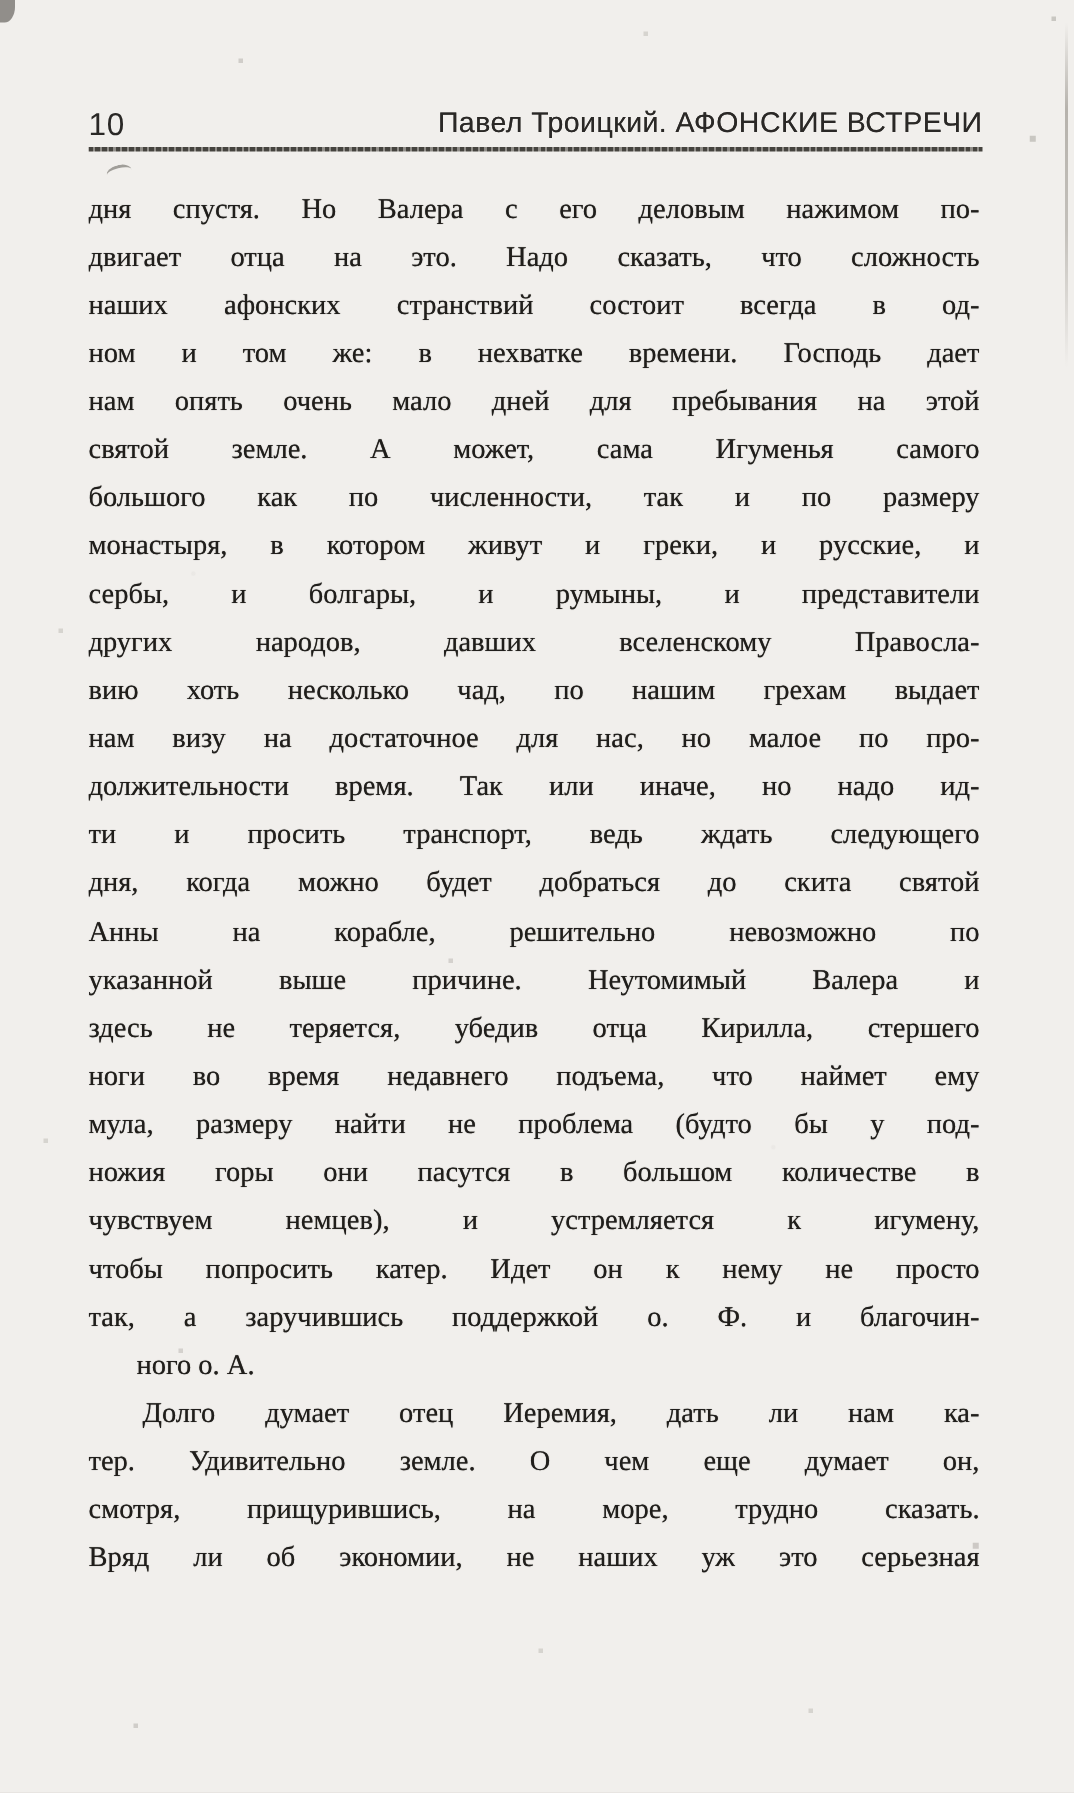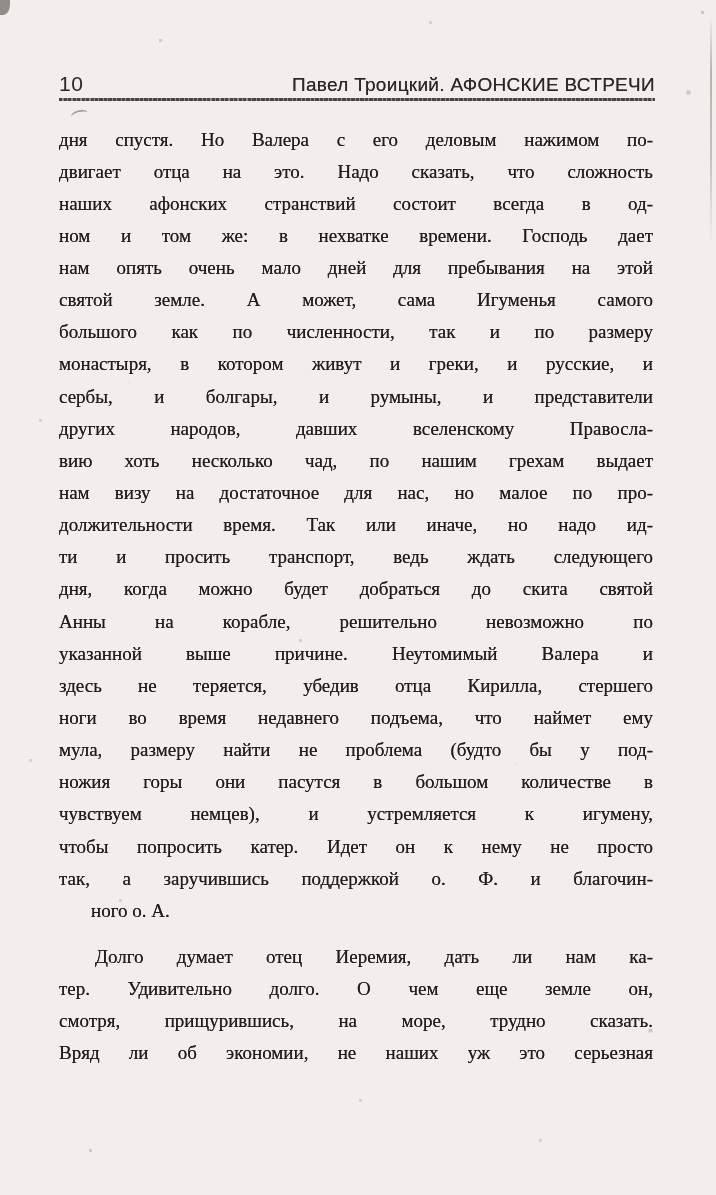--- a/index.html
+++ b/index.html
@@ -44,21 +44,21 @@
       650px 1030px 0 1.5px rgba(110,105,96,.28),
       90px 1150px 0 1px rgba(110,105,96,.25),
       540px 1140px 0 1px rgba(110,105,96,.2),
       360px 1100px 0 1px rgba(110,105,96,.2),
       40px 420px 0 1px rgba(110,105,96,.2),
       30px 760px 0 1px rgba(110,105,96,.2);
   }
   
   .header{
     position:absolute;left:59px;top:72px;width:596px;
-    display:flex;justify-content:space-between;align-items:flex-end;
+    display:flex;justify-content:space-between;align-items:flex-start;
     font-family:"Liberation Sans","DejaVu Sans",sans-serif;
     color:var(--header-ink);
   }
   .page-number{font-size:21px;letter-spacing:.5px;}
   .running-title{font-size:19px;letter-spacing:.3px;text-shadow:0 0 .4px rgba(42,40,38,.8);}
   .header-rule{
     position:absolute;left:59px;top:98px;width:596px;height:2.6px;
     background:repeating-linear-gradient(90deg,#46443f 0 3px,#908d88 3px 4.5px);
   }
   
@@ -66,21 +66,21 @@
     position:absolute;left:59px;top:123.5px;width:594px;
     font-size:19px;line-height:var(--pitch);color:var(--ink);
     text-shadow:0 0 .5px rgba(32,30,27,.85);
   }
   .line{
     height:var(--pitch);overflow:hidden;
     text-align:justify;text-align-last:justify;
     white-space:normal;
   }
   .line.flush{text-align-last:left;margin-left:32px;}
-  .line.indent{text-indent:36px;margin-top:14px;}
+  .line.indent{text-indent:36px;}
 </style>
 </head>
 <body>
 
 <div class="page">
 
   <div class="corner-mark"></div>
   <div class="edge-shadow"></div>
   <div class="specks"></div>
 
@@ -114,19 +114,19 @@
         <div class="line">ноги во время недавнего подъема, что наймет ему</div>
         <div class="line">мула, размеру найти не проблема (будто бы у под-</div>
         <div class="line">ножия горы они пасутся в большом количестве в</div>
         <div class="line">чувствуем немцев), и устремляется к игумену,</div>
         <div class="line">чтобы попросить катер. Идет он к нему не просто</div>
         <div class="line">так, а заручившись поддержкой о. Ф. и благочин-</div>
         <div class="line flush">ного о. А.</div>
       </div>
       <div class="paragraph">
         <div class="line indent">Долго думает отец Иеремия, дать ли нам ка-</div>
-        <div class="line">тер. Удивительно долго. О чем еще земле он,</div>
+        <div class="line">тер. Удивительно земле. О чем еще думает он,</div>
         <div class="line">смотря, прищурившись, на море, трудно сказать.</div>
         <div class="line">Вряд ли об экономии, не наших уж это серьезная</div>
       </div>
     </div>
 
 </div>
 
 </body></html>

